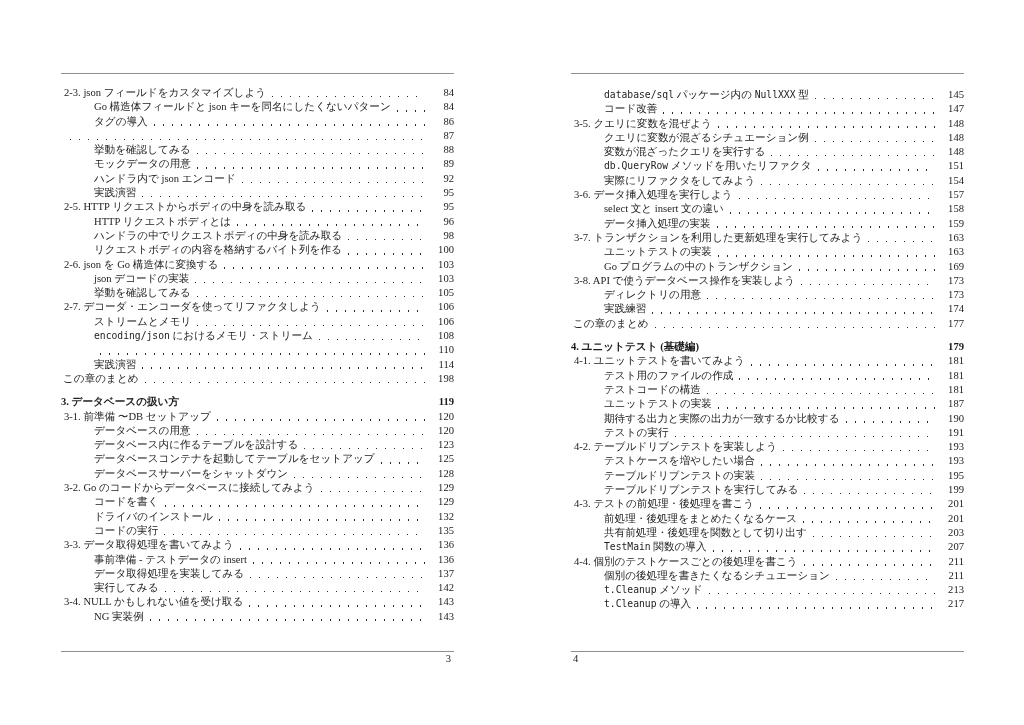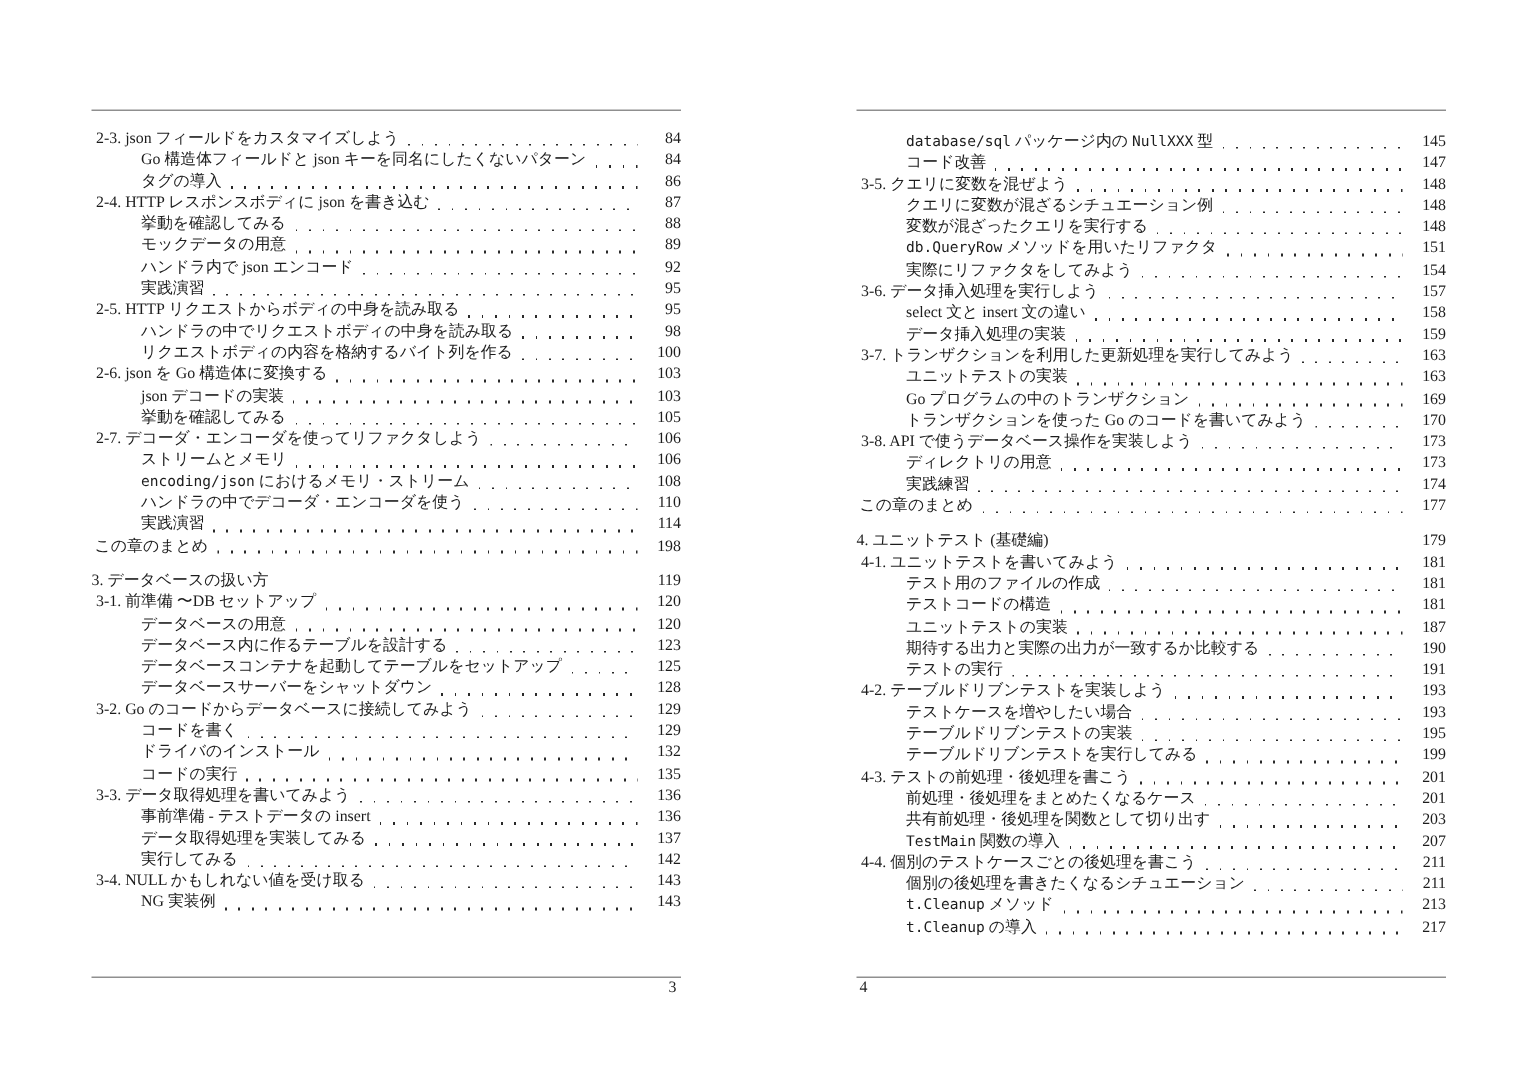--- a/index.html
+++ b/index.html
@@ -21,21 +21,21 @@
   .page.right .entries { top: 88px; }
   .row {
     display: flex; align-items: baseline;
     height: 14.3px; line-height: 14.3px;
     font-size: 10.6px; white-space: nowrap;
   }
   .row .label { white-space: pre; }
   .row.section { padding-left: 3px; }
   .row.summary { padding-left: 2px; }
   .row.sub     { padding-left: 33px; }
-  .row.chapter { padding-left: 0; font-weight: normal; margin-top: 9px; }
+  .row.chapter { padding-left: 0; font-weight: bold; margin-top: 9px; }
   .dots {
     flex: 1 1 auto;
     align-self: flex-end;
     height: 1.5px;
     margin: 0 7px 3px 6px;
     background: repeating-linear-gradient(to right, #2a2a2a 0 1.2px, transparent 1.2px 9px);
   }
   .spacer { flex: 1 1 auto; }
   .num { min-width: 22px; text-align: right; }
   .mono { font-family: "DejaVu Sans Mono", "Liberation Mono", monospace; font-size: 9.7px; }
@@ -63,21 +63,20 @@
           <span class="label"><span>Go 構造体フィールドと json キーを同名にしたくないパターン</span></span>
           <span class="dots"></span>
           <span class="num">84</span>
         </div>
         <div class="row sub">
           <span class="label"><span>タグの導入</span></span>
           <span class="dots"></span>
           <span class="num">86</span>
         </div>
         <div class="row section">
-          <span class="label"><span>2-4. HTTP レスポンスボディに json を書き込む</span></span>
           <span class="dots"></span>
           <span class="num">87</span>
         </div>
         <div class="row sub">
           <span class="label"><span>挙動を確認してみる</span></span>
           <span class="dots"></span>
           <span class="num">88</span>
         </div>
         <div class="row sub">
           <span class="label"><span>モックデータの用意</span></span>
@@ -93,20 +92,25 @@
           <span class="label"><span>実践演習</span></span>
           <span class="dots"></span>
           <span class="num">95</span>
         </div>
         <div class="row section">
           <span class="label"><span>2-5. HTTP リクエストからボディの中身を読み取る</span></span>
           <span class="dots"></span>
           <span class="num">95</span>
         </div>
         <div class="row sub">
+          <span class="label"><span>HTTP リクエストボディとは</span></span>
+          <span class="dots"></span>
+          <span class="num">96</span>
+        </div>
+        <div class="row sub">
           <span class="label"><span>ハンドラの中でリクエストボディの中身を読み取る</span></span>
           <span class="dots"></span>
           <span class="num">98</span>
         </div>
         <div class="row sub">
           <span class="label"><span>リクエストボディの内容を格納するバイト列を作る</span></span>
           <span class="dots"></span>
           <span class="num">100</span>
         </div>
         <div class="row section">
@@ -133,21 +137,20 @@
           <span class="label"><span>ストリームとメモリ</span></span>
           <span class="dots"></span>
           <span class="num">106</span>
         </div>
         <div class="row sub">
           <span class="label"><span class="mono">encoding/json</span><span> におけるメモリ・ストリーム</span></span>
           <span class="dots"></span>
           <span class="num">108</span>
         </div>
         <div class="row sub">
-          <span class="label"><span>ハンドラの中でデコーダ・エンコーダを使う</span></span>
           <span class="dots"></span>
           <span class="num">110</span>
         </div>
         <div class="row sub">
           <span class="label"><span>実践演習</span></span>
           <span class="dots"></span>
           <span class="num">114</span>
         </div>
         <div class="row summary">
           <span class="label"><span>この章のまとめ</span></span>
@@ -300,25 +303,20 @@
         <div class="row sub">
           <span class="label"><span>ユニットテストの実装</span></span>
           <span class="dots"></span>
           <span class="num">163</span>
         </div>
         <div class="row sub">
           <span class="label"><span>Go プログラムの中のトランザクション</span></span>
           <span class="dots"></span>
           <span class="num">169</span>
         </div>
-        <div class="row sub">
-          <span class="label"><span>トランザクションを使った Go のコードを書いてみよう</span></span>
-          <span class="dots"></span>
-          <span class="num">170</span>
-        </div>
         <div class="row section">
           <span class="label"><span>3-8. API で使うデータベース操作を実装しよう</span></span>
           <span class="dots"></span>
           <span class="num">173</span>
         </div>
         <div class="row sub">
           <span class="label"><span>ディレクトリの用意</span></span>
           <span class="dots"></span>
           <span class="num">173</span>
         </div>

